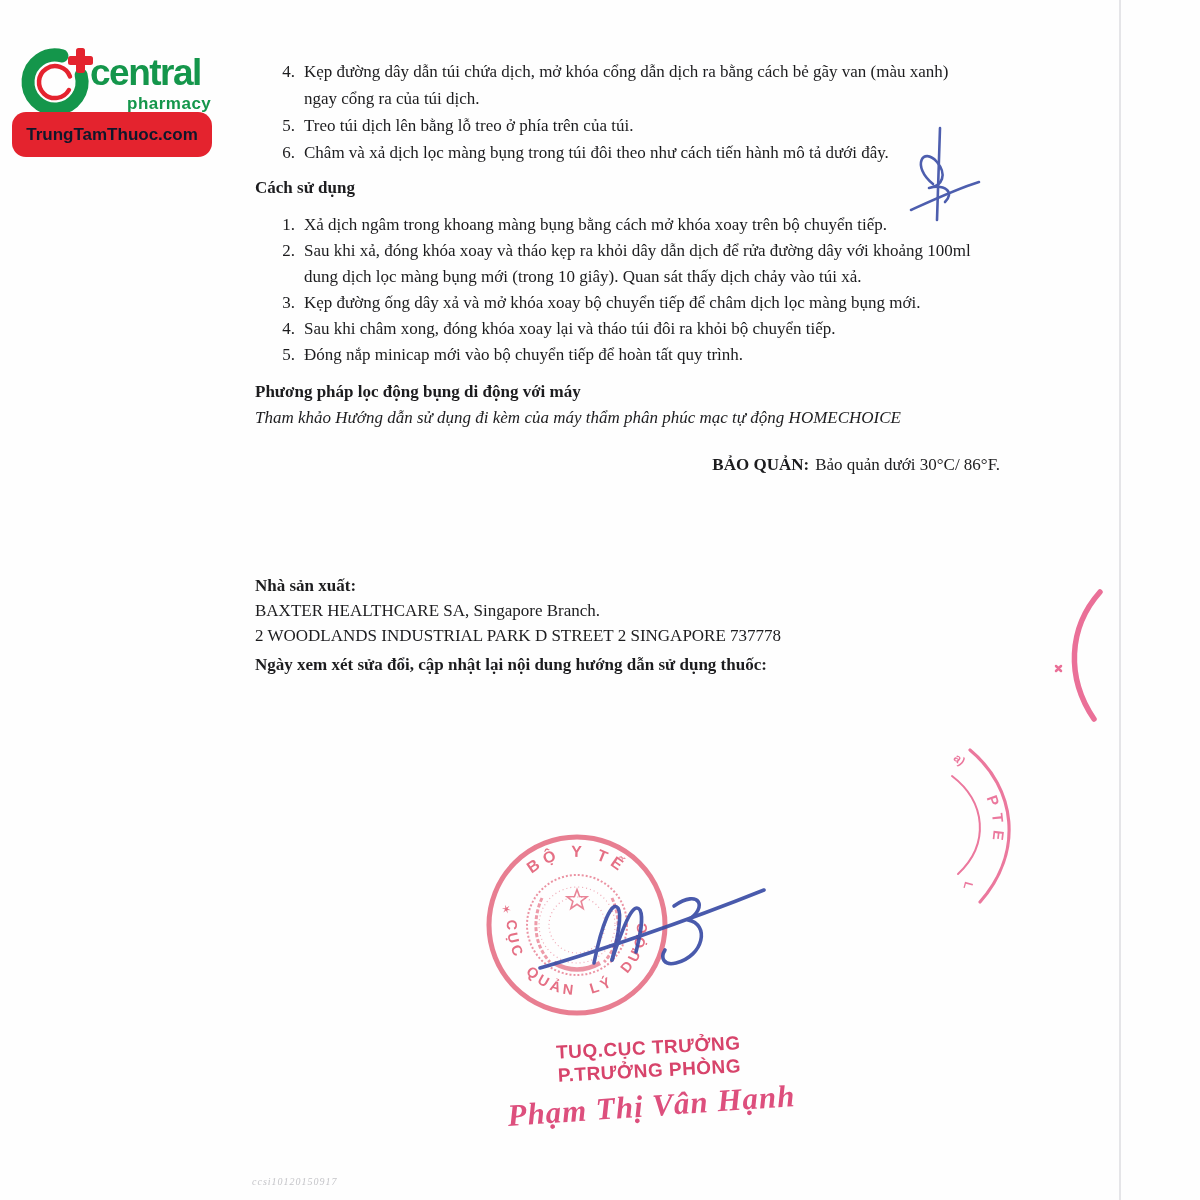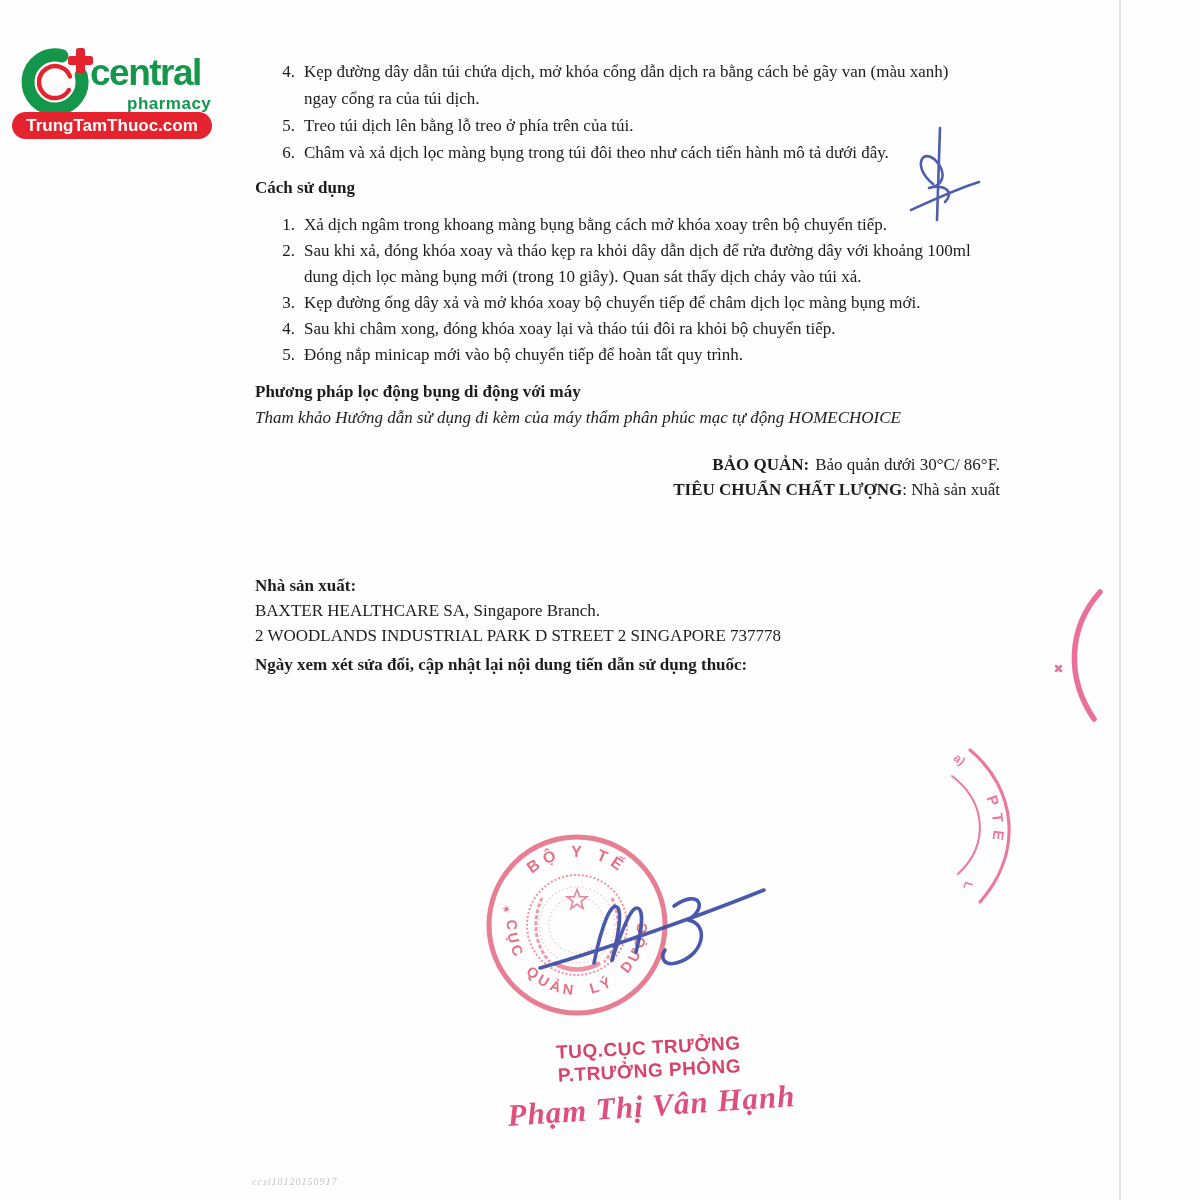--- a/index.html
+++ b/index.html
@@ -25,23 +25,23 @@
   .kv .val{margin-left:6px;}
   .kv .val-nospace{margin-left:0;}
   .mfg-line{line-height:25px;}
   
   .logo{left:10px;top:34px;width:210px;height:110px;}
   .logo-icon{position:absolute;left:4px;top:4px;}
   .brand{position:absolute;left:80px;top:18px;font-family:"Liberation Sans","DejaVu Sans",sans-serif;
          font-weight:bold;font-size:37px;letter-spacing:-1.5px;color:var(--green);}
   .brand-sub{position:absolute;left:117px;top:60px;font-family:"Liberation Sans","DejaVu Sans",sans-serif;
          font-weight:bold;font-size:17px;color:var(--green);letter-spacing:.5px;}
-  .badge{position:absolute;left:2px;top:78px;width:200px;height:27px;background:var(--red);
+  .badge{position:absolute;left:2px;top:78px;width:200px;height:45px;background:var(--red);
          border-radius:14px;display:flex;align-items:center;justify-content:center;
-         font-family:"Liberation Sans","DejaVu Sans",sans-serif;font-weight:bold;font-size:17px;color:#ffffff;}
+         font-family:"Liberation Sans","DejaVu Sans",sans-serif;font-weight:bold;font-size:17px;color:#0f172a;}
   
   .stamp-svg{left:482px;top:830px;opacity:.88;}
   .sig-main{left:532px;top:868px;}
   .paraph{left:893px;top:122px;}
   .arc-frag{left:1042px;top:588px;opacity:.9;}
   .pte-frag{left:950px;top:740px;opacity:.85;}
   .approval{left:505px;top:1036px;width:290px;text-align:center;transform:rotate(-3deg);color:var(--approval);}
   .approval .l1,.approval .l2{font-family:"Liberation Sans","DejaVu Sans",sans-serif;font-weight:bold;
          font-size:19px;line-height:23px;letter-spacing:.5px;}
   .approval .script{margin-top:6px;font-style:italic;font-weight:bold;font-size:31px;color:var(--script);
@@ -110,32 +110,29 @@
 
 <div class="abs doc-block" style="top:378px;">
   <div class="heading">Phương pháp lọc động bụng di động với máy</div>
   <div class="note-italic">Tham khảo Hướng dẫn sử dụng đi kèm của máy thẩm phân phúc mạc tự động HOMECHOICE</div>
 </div>
 
 <div class="abs doc-block" style="top:452px;">
   <div class="kv">
     <b>BẢO QUẢN:</b><span class="val">Bảo quản dưới 30°C/ 86°F.</span>
   </div>
-  <div class="kv">
-    <b>TIÊU CHUẨN CHẤT LƯỢNG</b><span class="val val-nospace">: Nhà sản xuất</span>
-  </div>
 </div>
 
 <div class="abs doc-block" style="top:553px;margin-top:20px;">
   <div class="heading" style="line-height:25px;">Nhà sản xuất:</div>
   <div class="mfg-line">BAXTER HEALTHCARE SA, Singapore Branch.</div>
   <div class="mfg-line">2 WOODLANDS INDUSTRIAL PARK D STREET 2 SINGAPORE 737778</div>
 </div>
 
-<div class="abs doc-block heading" style="top:651px;">Ngày xem xét sửa đổi, cập nhật lại nội dung tiến dẫn sử dụng thuốc:</div>
+<div class="abs doc-block heading" style="top:651px;">Ngày xem xét sửa đổi, cập nhật lại nội dung hướng dẫn sử dụng thuốc:</div>
 
 <svg class="abs stamp-svg" width="190" height="190" viewBox="0 0 190 190">
   <defs>
     <path id="arcTop" d="M27,95 A68,68 0 1 1 163,95" fill="none"></path>
     <path id="arcBot" d="M25,95 A70,70 0 1 0 165,95" fill="none"></path>
   </defs>
   <circle cx="95" cy="95" r="88" fill="none" stroke="var(--stamp)" stroke-width="5" opacity="0.9"></circle>
   <circle cx="95" cy="95" r="50" fill="none" stroke="var(--stamp)" stroke-width="2" stroke-dasharray="2,2" opacity="0.75"></circle>
   <circle cx="95" cy="95" r="38" fill="none" stroke="var(--stamp)" stroke-width="1.2" stroke-dasharray="1,3" opacity="0.6"></circle>
   <circle cx="95" cy="95" r="28" fill="none" stroke="var(--stamp)" stroke-width="1.2" stroke-dasharray="1,3" opacity="0.6"></circle>

